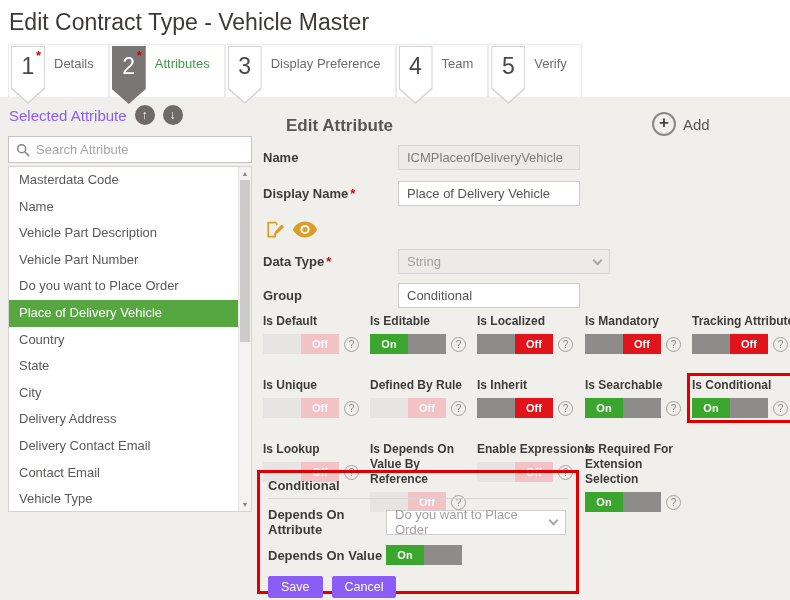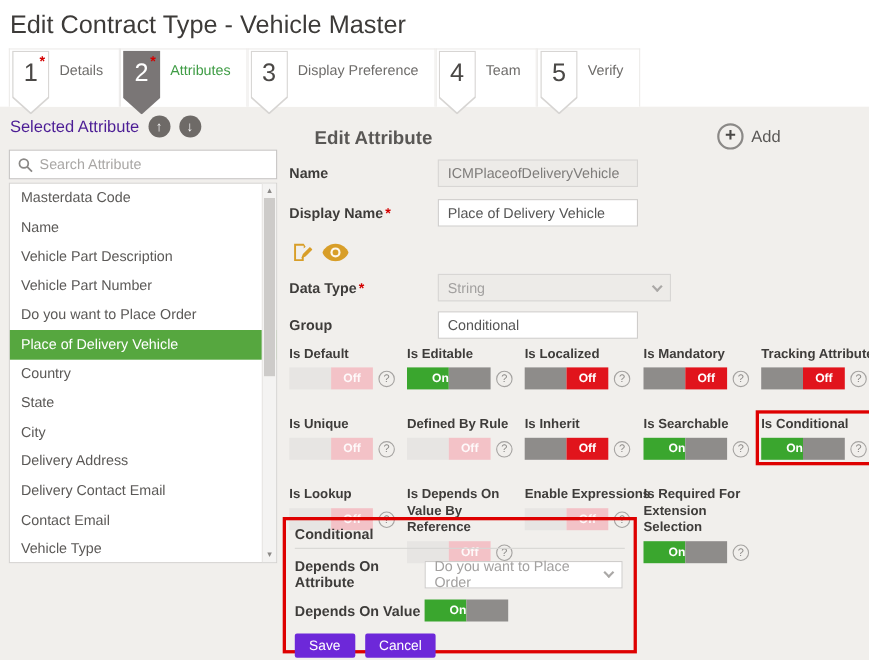--- a/index.html
+++ b/index.html
@@ -25,21 +25,21 @@
   .tab.active .step-num { color:#fff; }
   .step-req { position:absolute; top:2px; right:4px; color:#d40000; font-size:13px; font-weight:bold; }
   .tab-label { margin:11px 4px 0 9px; font-size:13px; color:#6e6c6a; white-space:nowrap; }
   .tab.active .tab-label { color:#3f9c45; }
 
   
   .content-bg { position:absolute; left:0; top:97px; width:790px; height:503px; background:#f1efec; }
 
   
   .side-head { position:absolute; left:9px; top:105px; display:flex; align-items:center; gap:8px; z-index:2; }
-  .side-title { font-size:15px; color:#4c1d95; }
+  .side-title { font-size:15px; color:#8b5cf6; }
   .circ-btn { width:20px; height:20px; border-radius:50%; background:#6e6a67; color:#fff;
               font-size:12px; font-weight:bold; display:flex; align-items:center; justify-content:center; cursor:pointer; }
   .search-box { position:absolute; left:8px; top:136px; width:244px; height:27px; background:#fff;
                 border:1px solid #c6c4c2; display:flex; align-items:center; padding:0 7px; gap:6px; z-index:2; }
   .search-box input { border:none; outline:none; flex:1; font-size:13px; color:#555;
                       font-family:"Liberation Sans", sans-serif; background:transparent; }
   .search-box input::placeholder { color:#a9a7a5; }
   .list { position:absolute; left:8px; top:166px; width:244px; height:346px; background:#fff;
           border:1px solid #d5d3d1; z-index:2; }
   .li { height:26.6px; line-height:26.6px; padding-left:10px; font-size:13px; color:#5b5957;
@@ -77,41 +77,41 @@
   
   .tgrid { position:absolute; left:263px; top:314px; display:grid; z-index:2;
            grid-template-columns:107px 107px 108px 107px 98px; row-gap:24px; }
   .tlabel { font-size:12px; font-weight:bold; color:#3e3c3a; line-height:15px;
             margin-bottom:5px; white-space:nowrap; }
   .wrapcell .tlabel { white-space:normal; width:110px; }
   .trow { display:flex; align-items:center; }
   .toggle { display:flex; width:76px; height:20px; cursor:pointer; flex:none; }
   .th { width:38px; height:20px; line-height:20px; text-align:center; font-size:11px;
         font-weight:bold; color:#fff; }
-  .st-on .ta { background:#3aa62e; order:0;text-align:right; }
+  .st-on .ta { background:#3aa62e; order:0; }
   .st-on .ti { background:#8e8c8a; order:1; }
   .st-off .ta { background:#e1141c; order:1; }
   .st-off .ti { background:#8e8c8a; order:0; }
   .st-disabled .ta { background:#f3c2c7; color:rgba(255,255,255,.9); order:1; }
   .st-disabled .ti { background:#e7e5e3; order:0; }
   .help { width:15px; height:15px; border-radius:50%; border:1px solid #a5a3a1; color:#8b8987;
           font-size:10px; display:inline-flex; align-items:center; justify-content:center;
           margin-left:5px; flex:none; cursor:pointer; }
   .hl { outline:3px solid #de0000; outline-offset:2px; }
 
   
   .cond { position:absolute; left:257px; top:470px; width:322px; height:124px;
           border:3px solid #de0000; padding:5px 8px; z-index:2; }
   .cond-title { font-size:13px; font-weight:bold; color:#3e3c3a; padding-bottom:5px;
                 border-bottom:1px solid #d8d6d4; margin-bottom:8px; }
   .cond-row { display:flex; align-items:center; margin-bottom:8px; }
   .cond-label { width:118px; font-size:13px; font-weight:bold; color:#3e3c3a; flex:none; }
   .w180 { width:180px; }
   .btns { display:flex; gap:9px; margin-top:11px; }
-  .btn { background:#6d28d9; color:#fff; font-size:12.5px; padding:4px 13px; border:none;
+  .btn { background:#8b5cf6; color:#fff; font-size:12.5px; padding:4px 13px; border:none;
          border-radius:2px; font-family:"Liberation Sans", sans-serif; cursor:pointer; }
 </style>
 </head>
 <body>
 
 <div class="page-title">Edit Contract Type -  Vehicle Master</div>
 
 <div class="tabs">
   <div class="tab">
     <div class="badge">

